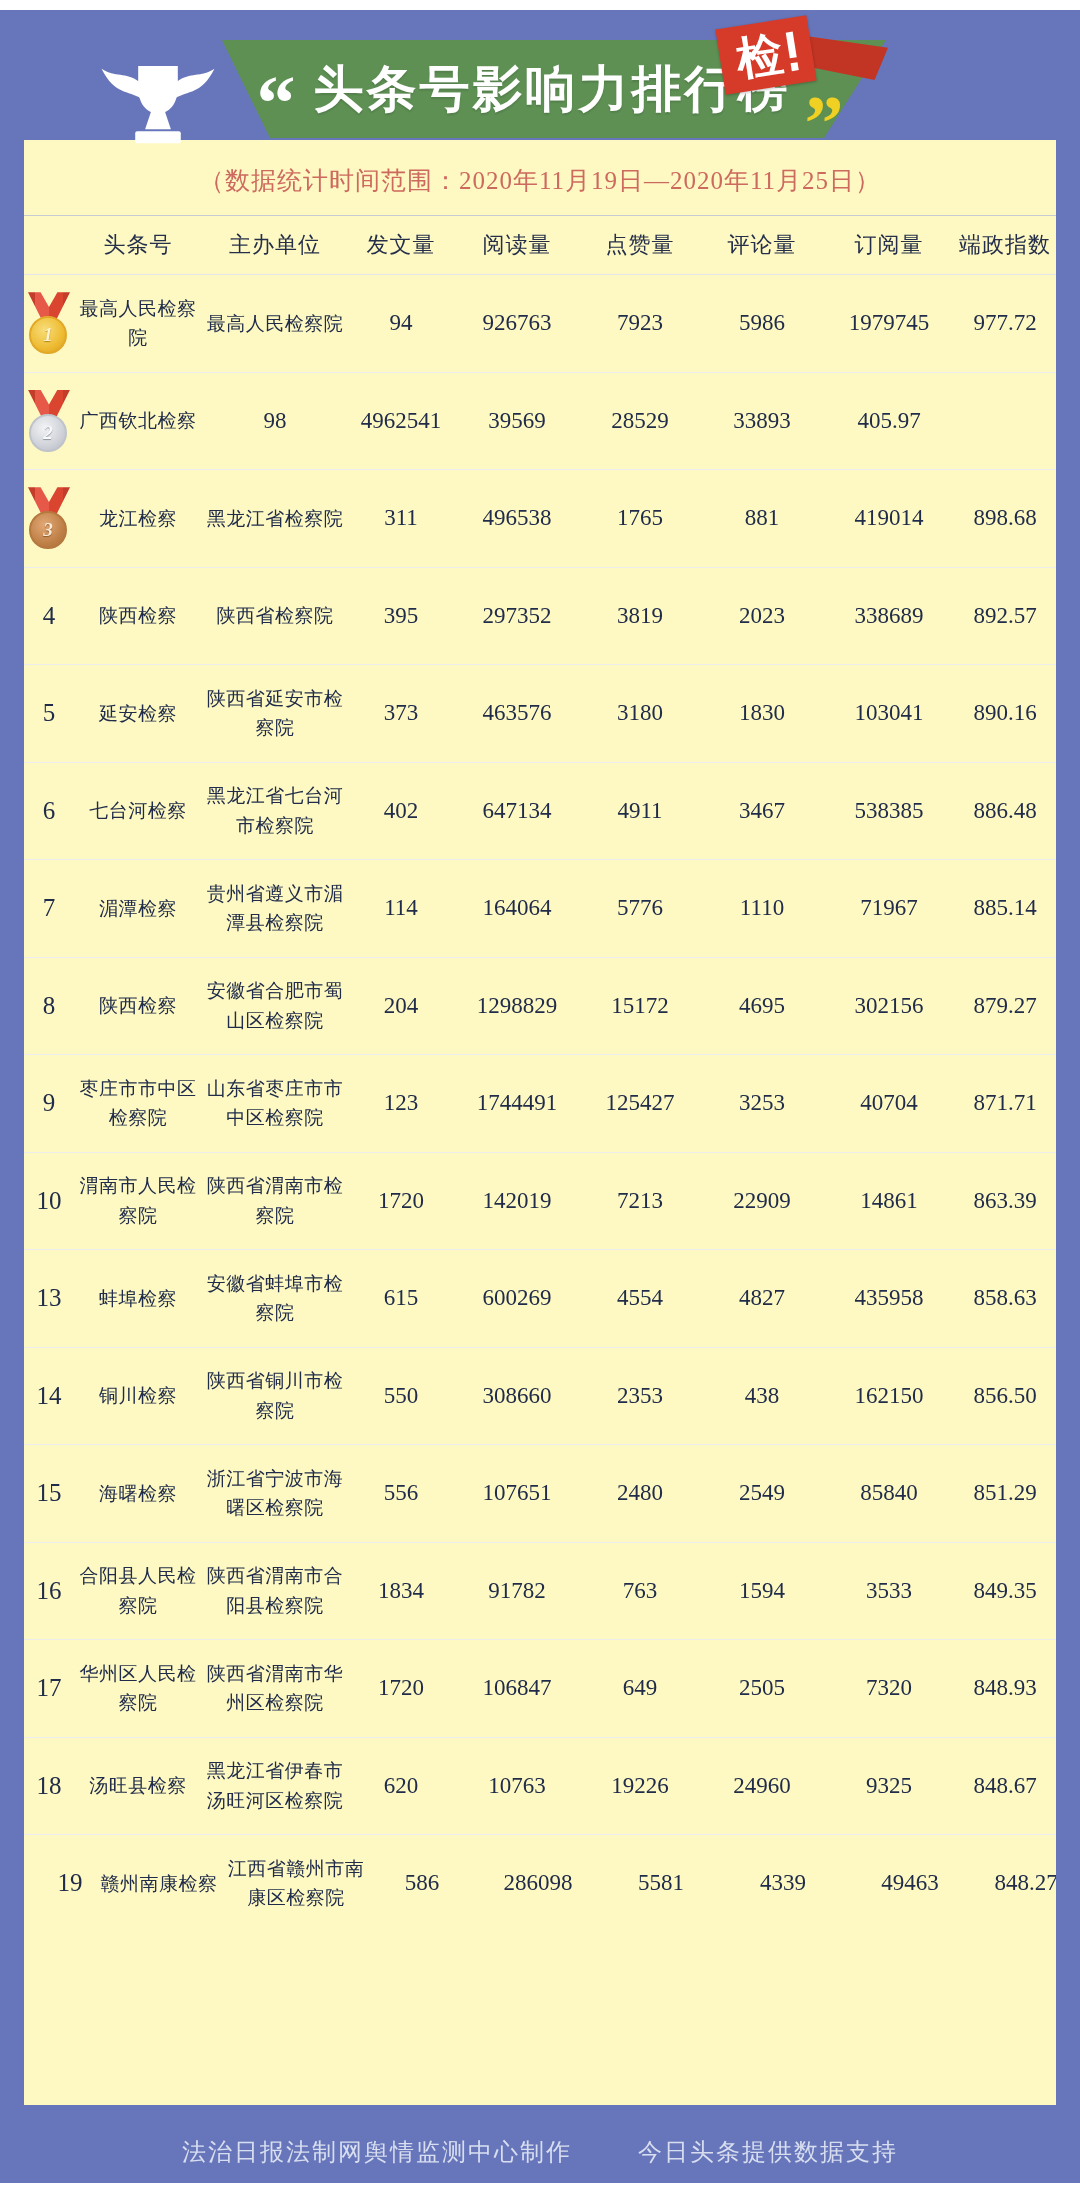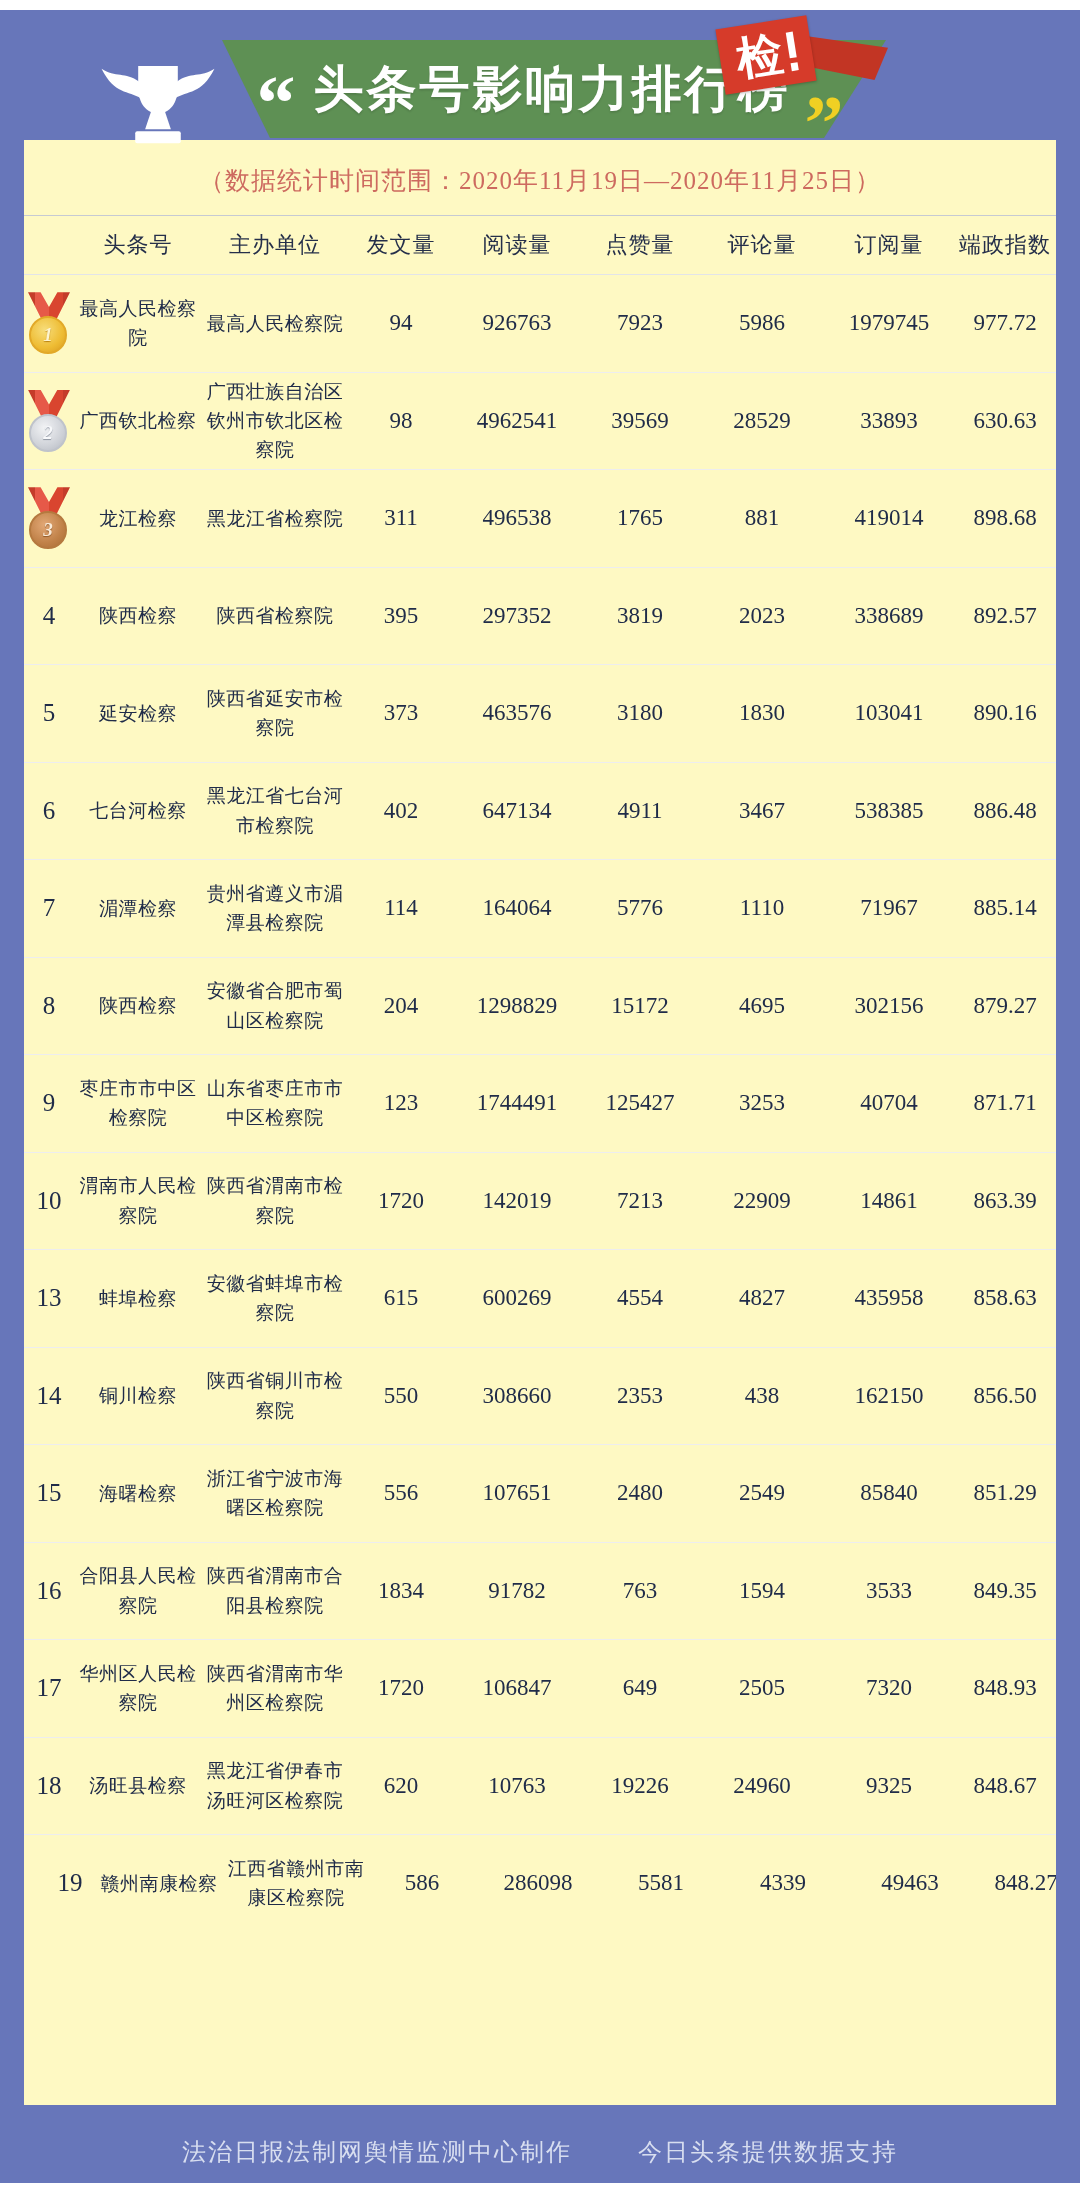--- a/index.html
+++ b/index.html
@@ -168,27 +168,26 @@
           <div class="cell index">977.72</div>
         </div>
         <div class="trow">
           <div class="cell rank">
             <div class="medal">
               <div class="rib"></div>
               <div class="coin silver">2</div>
             </div>
           </div>
           <div class="cell name">广西钦北检察</div>
-          <div class="cell org">广西壮族自治区钦州市钦北区检察院</div>
           <div class="cell posts">98</div>
           <div class="cell reads">4962541</div>
           <div class="cell likes">39569</div>
           <div class="cell comments">28529</div>
           <div class="cell subs">33893</div>
-          <div class="cell index">630.63</div>
+          <div class="cell index">405.97</div>
         </div>
         <div class="trow">
           <div class="cell rank">
             <div class="medal">
               <div class="rib"></div>
               <div class="coin bronze">3</div>
             </div>
           </div>
           <div class="cell name">龙江检察</div>
           <div class="cell org">黑龙江省检察院</div>

